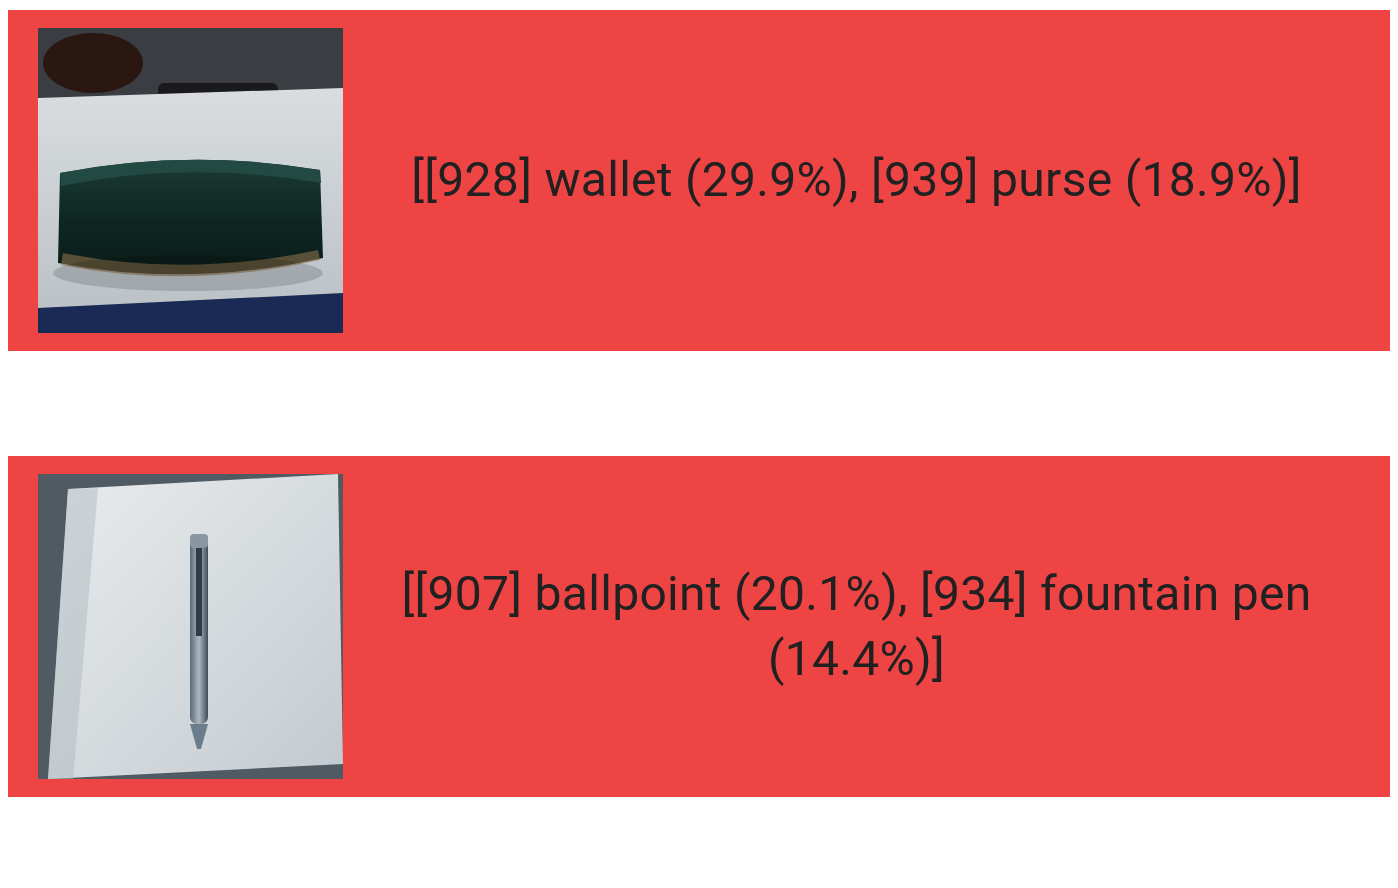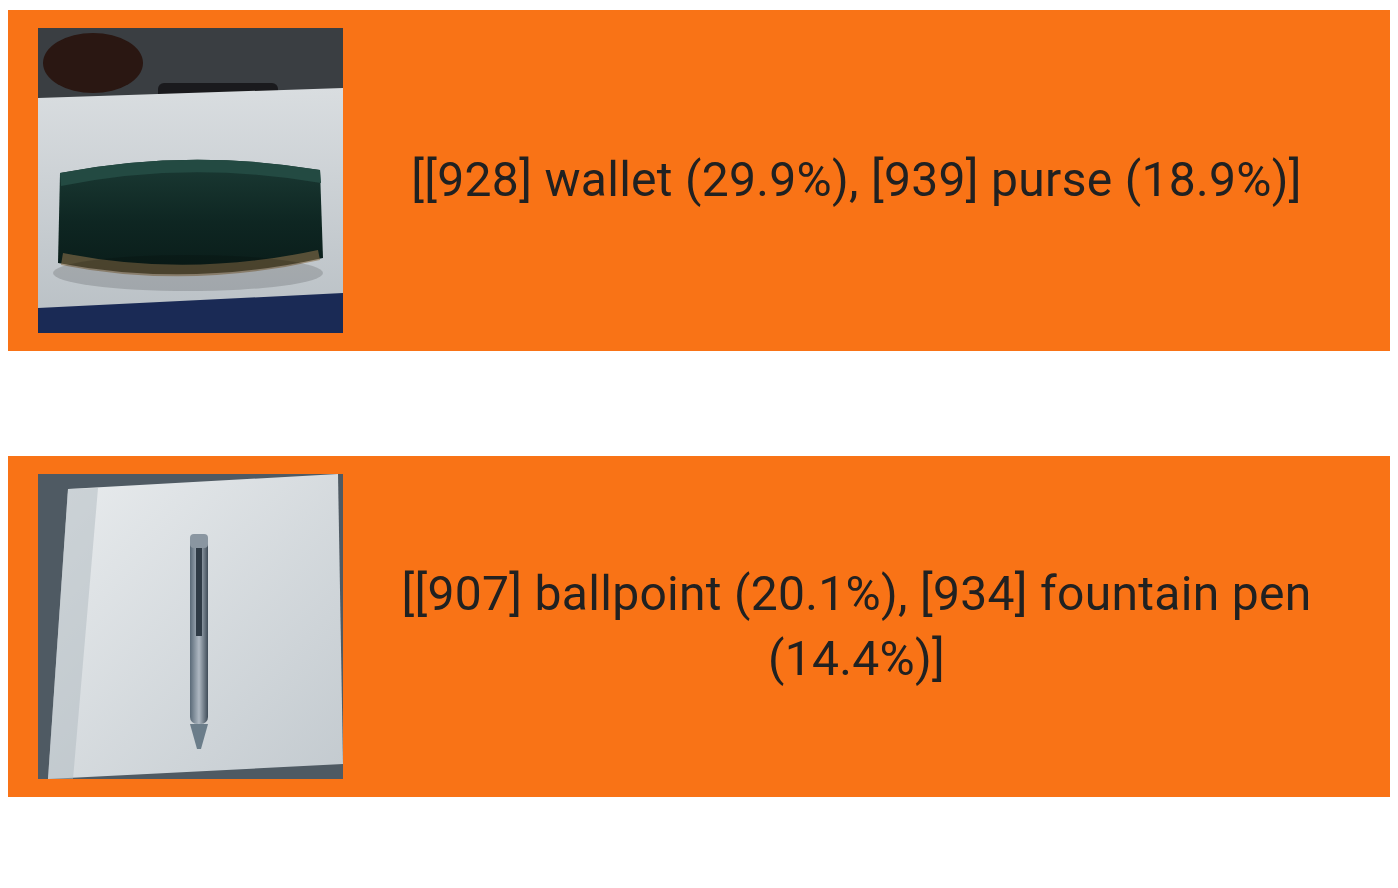--- a/index.html
+++ b/index.html
@@ -10,21 +10,21 @@
     body {
       width: 1398px;
       height: 888px;
       background: #ffffff;
       font-family: Roboto, Arial, sans-serif;
       padding: 10px 8px;
     }
     .result-card {
       display: flex;
       align-items: center;
-      background: #f97316;
+      background: #ef4444;
       padding: 18px 20px 18px 30px;
       margin-bottom: 105px;
     }
     .result-card:last-child {
       margin-bottom: 0;
     }
     .thumb {
       width: 305px;
       height: 305px;
       flex-shrink: 0;

